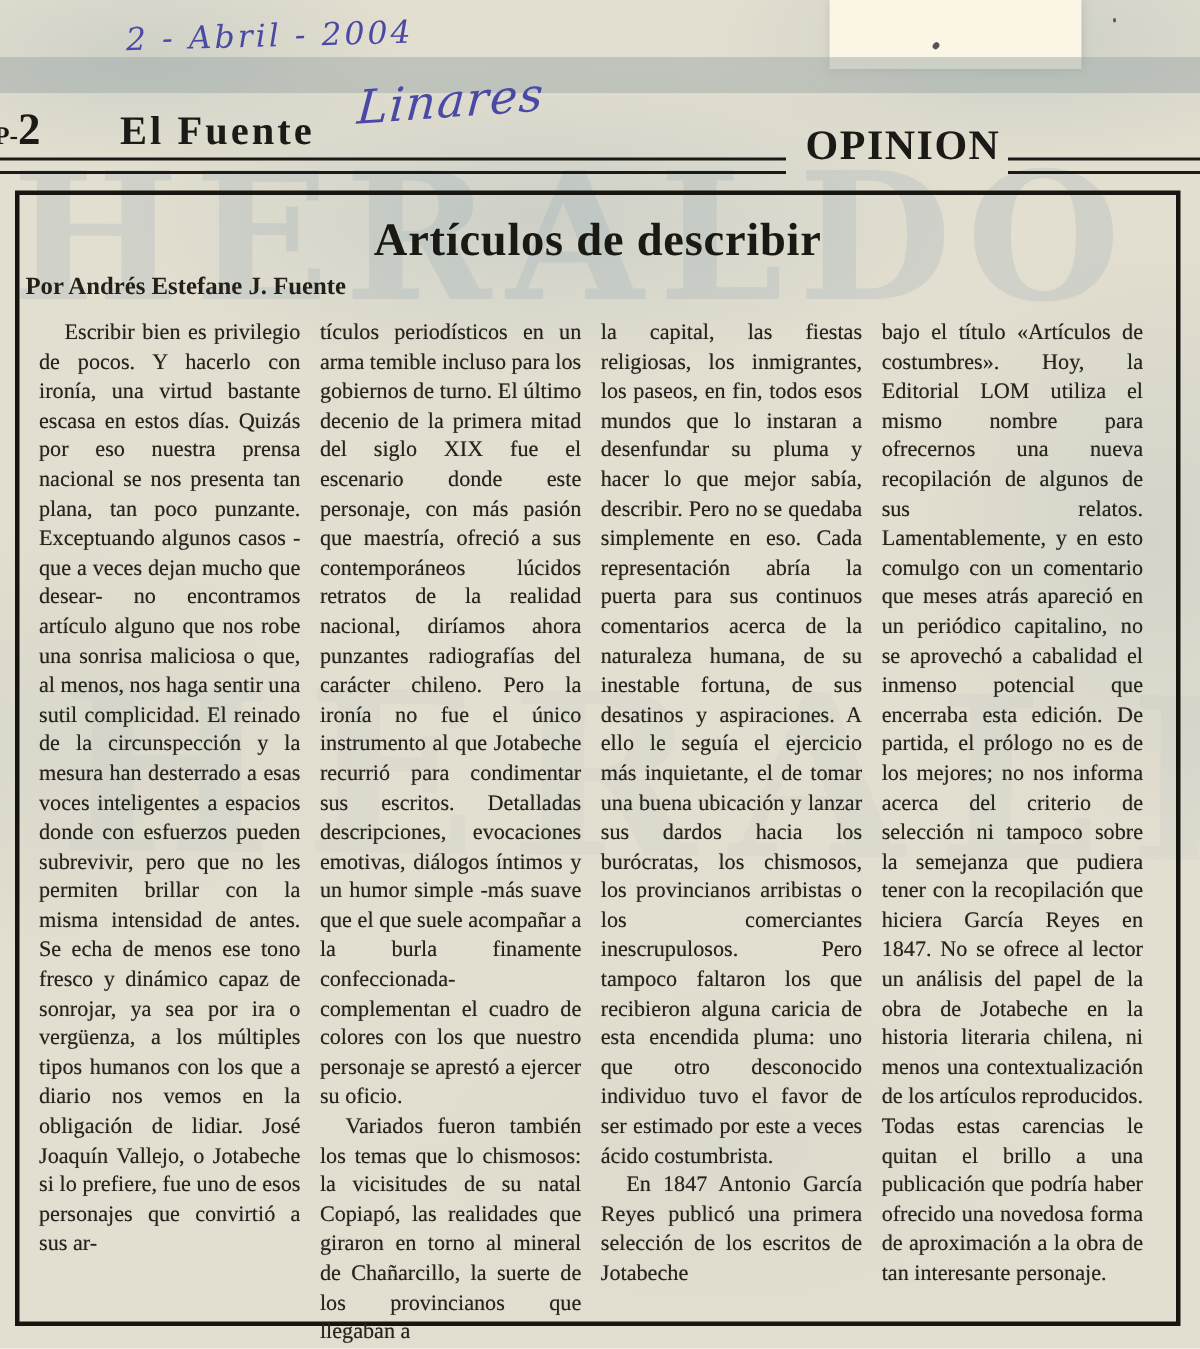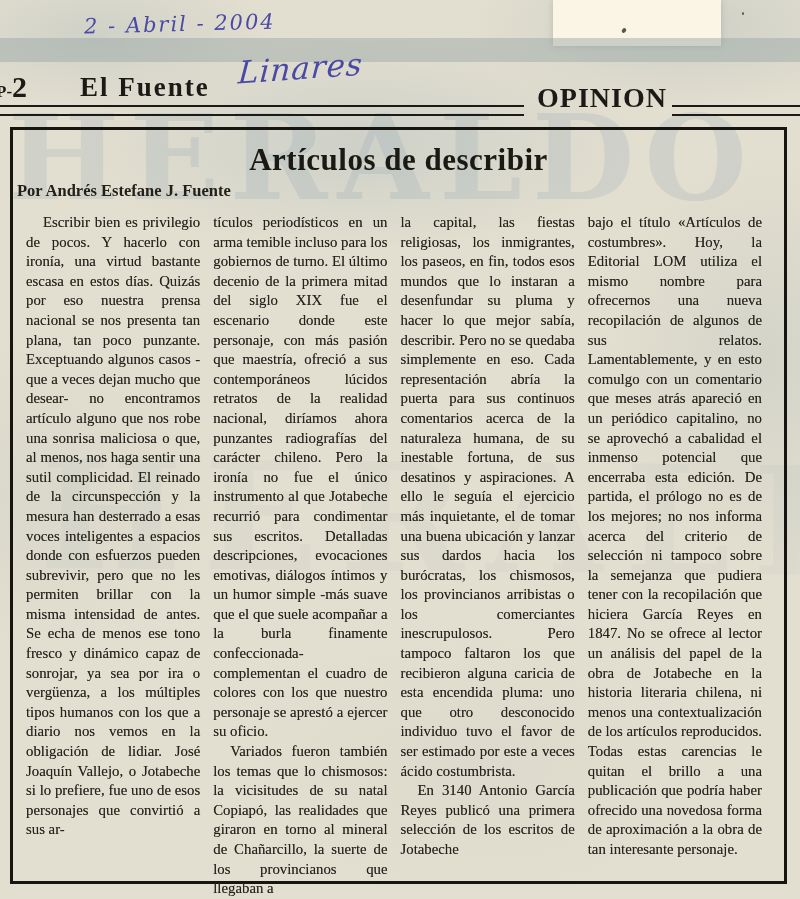--- a/index.html
+++ b/index.html
@@ -154,21 +154,21 @@
     <div class="cols">
       <div class="col">
         <p class="indent">Escribir bien es privilegio de pocos. Y hacerlo con ironía, una virtud bastante escasa en estos días. Quizás por eso nuestra prensa nacional se nos presenta tan plana, tan poco punzante. Exceptuando algunos casos -que a veces dejan mucho que desear- no encontramos artículo alguno que nos robe una sonrisa maliciosa o que, al menos, nos haga sentir una sutil complicidad. El reinado de la circunspección y la mesura han desterrado a esas voces inteligentes a espacios donde con esfuerzos pueden subrevivir, pero que no les permiten brillar con la misma intensidad de antes. Se echa de menos ese tono fresco y dinámico capaz de sonrojar, ya sea por ira o vergüenza, a los múltiples tipos humanos con los que a diario nos vemos en la obligación de lidiar. José Joaquín Vallejo, o Jotabeche si lo prefiere, fue uno de esos personajes que convirtió a sus ar-</p>
       </div>
       <div class="col">
         <p>tículos periodísticos en un arma temible incluso para los gobiernos de turno. El último decenio de la primera mitad del siglo XIX fue el escenario donde este personaje, con más pasión que maestría, ofreció a sus contemporáneos lúcidos retratos de la realidad nacional, diríamos ahora punzantes radiografías del carácter chileno. Pero la ironía no fue el único instrumento al que Jotabeche recurrió para condimentar sus escritos. Detalladas descripciones, evocaciones emotivas, diálogos íntimos y un humor simple -más suave que el que suele acompañar a la burla finamente confeccionada- complementan el cuadro de colores con los que nuestro personaje se aprestó a ejercer su oficio.</p>
         <p class="indent">Variados fueron también los temas que lo chismosos: la vicisitudes de su natal Copiapó, las realidades que giraron en torno al mineral de Chañarcillo, la suerte de los provincianos que llegaban a</p>
       </div>
       <div class="col">
         <p>la capital, las fiestas religiosas, los inmigrantes, los paseos, en fin, todos esos mundos que lo instaran a desenfundar su pluma y hacer lo que mejor sabía, describir. Pero no se quedaba simplemente en eso. Cada representación abría la puerta para sus continuos comentarios acerca de la naturaleza humana, de su inestable fortuna, de sus desatinos y aspiraciones. A ello le seguía el ejercicio más inquietante, el de tomar una buena ubicación y lanzar sus dardos hacia los burócratas, los chismosos, los provincianos arribistas o los comerciantes inescrupulosos. Pero tampoco faltaron los que recibieron alguna caricia de esta encendida pluma: uno que otro desconocido individuo tuvo el favor de ser estimado por este a veces ácido costumbrista.</p>
-        <p class="indent">En 3140 Antonio García Reyes publicó una primera selección de los escritos de Jotabeche</p>
+        <p class="indent">En 1847 Antonio García Reyes publicó una primera selección de los escritos de Jotabeche</p>
       </div>
       <div class="col">
         <p>bajo el título «Artículos de costumbres». Hoy, la Editorial LOM utiliza el mismo nombre para ofrecernos una nueva recopilación de algunos de sus relatos. Lamentablemente, y en esto comulgo con un comentario que meses atrás apareció en un periódico capitalino, no se aprovechó a cabalidad el inmenso potencial que encerraba esta edición. De partida, el prólogo no es de los mejores; no nos informa acerca del criterio de selección ni tampoco sobre la semejanza que pudiera tener con la recopilación que hiciera García Reyes en 1847. No se ofrece al lector un análisis del papel de la obra de Jotabeche en la historia literaria chilena, ni menos una contextualización de los artículos reproducidos. Todas estas carencias le quitan el brillo a una publicación que podría haber ofrecido una novedosa forma de aproximación a la obra de tan interesante personaje.</p>
       </div>
     </div>
   </div>
 
 </div>
 
 </body></html>

